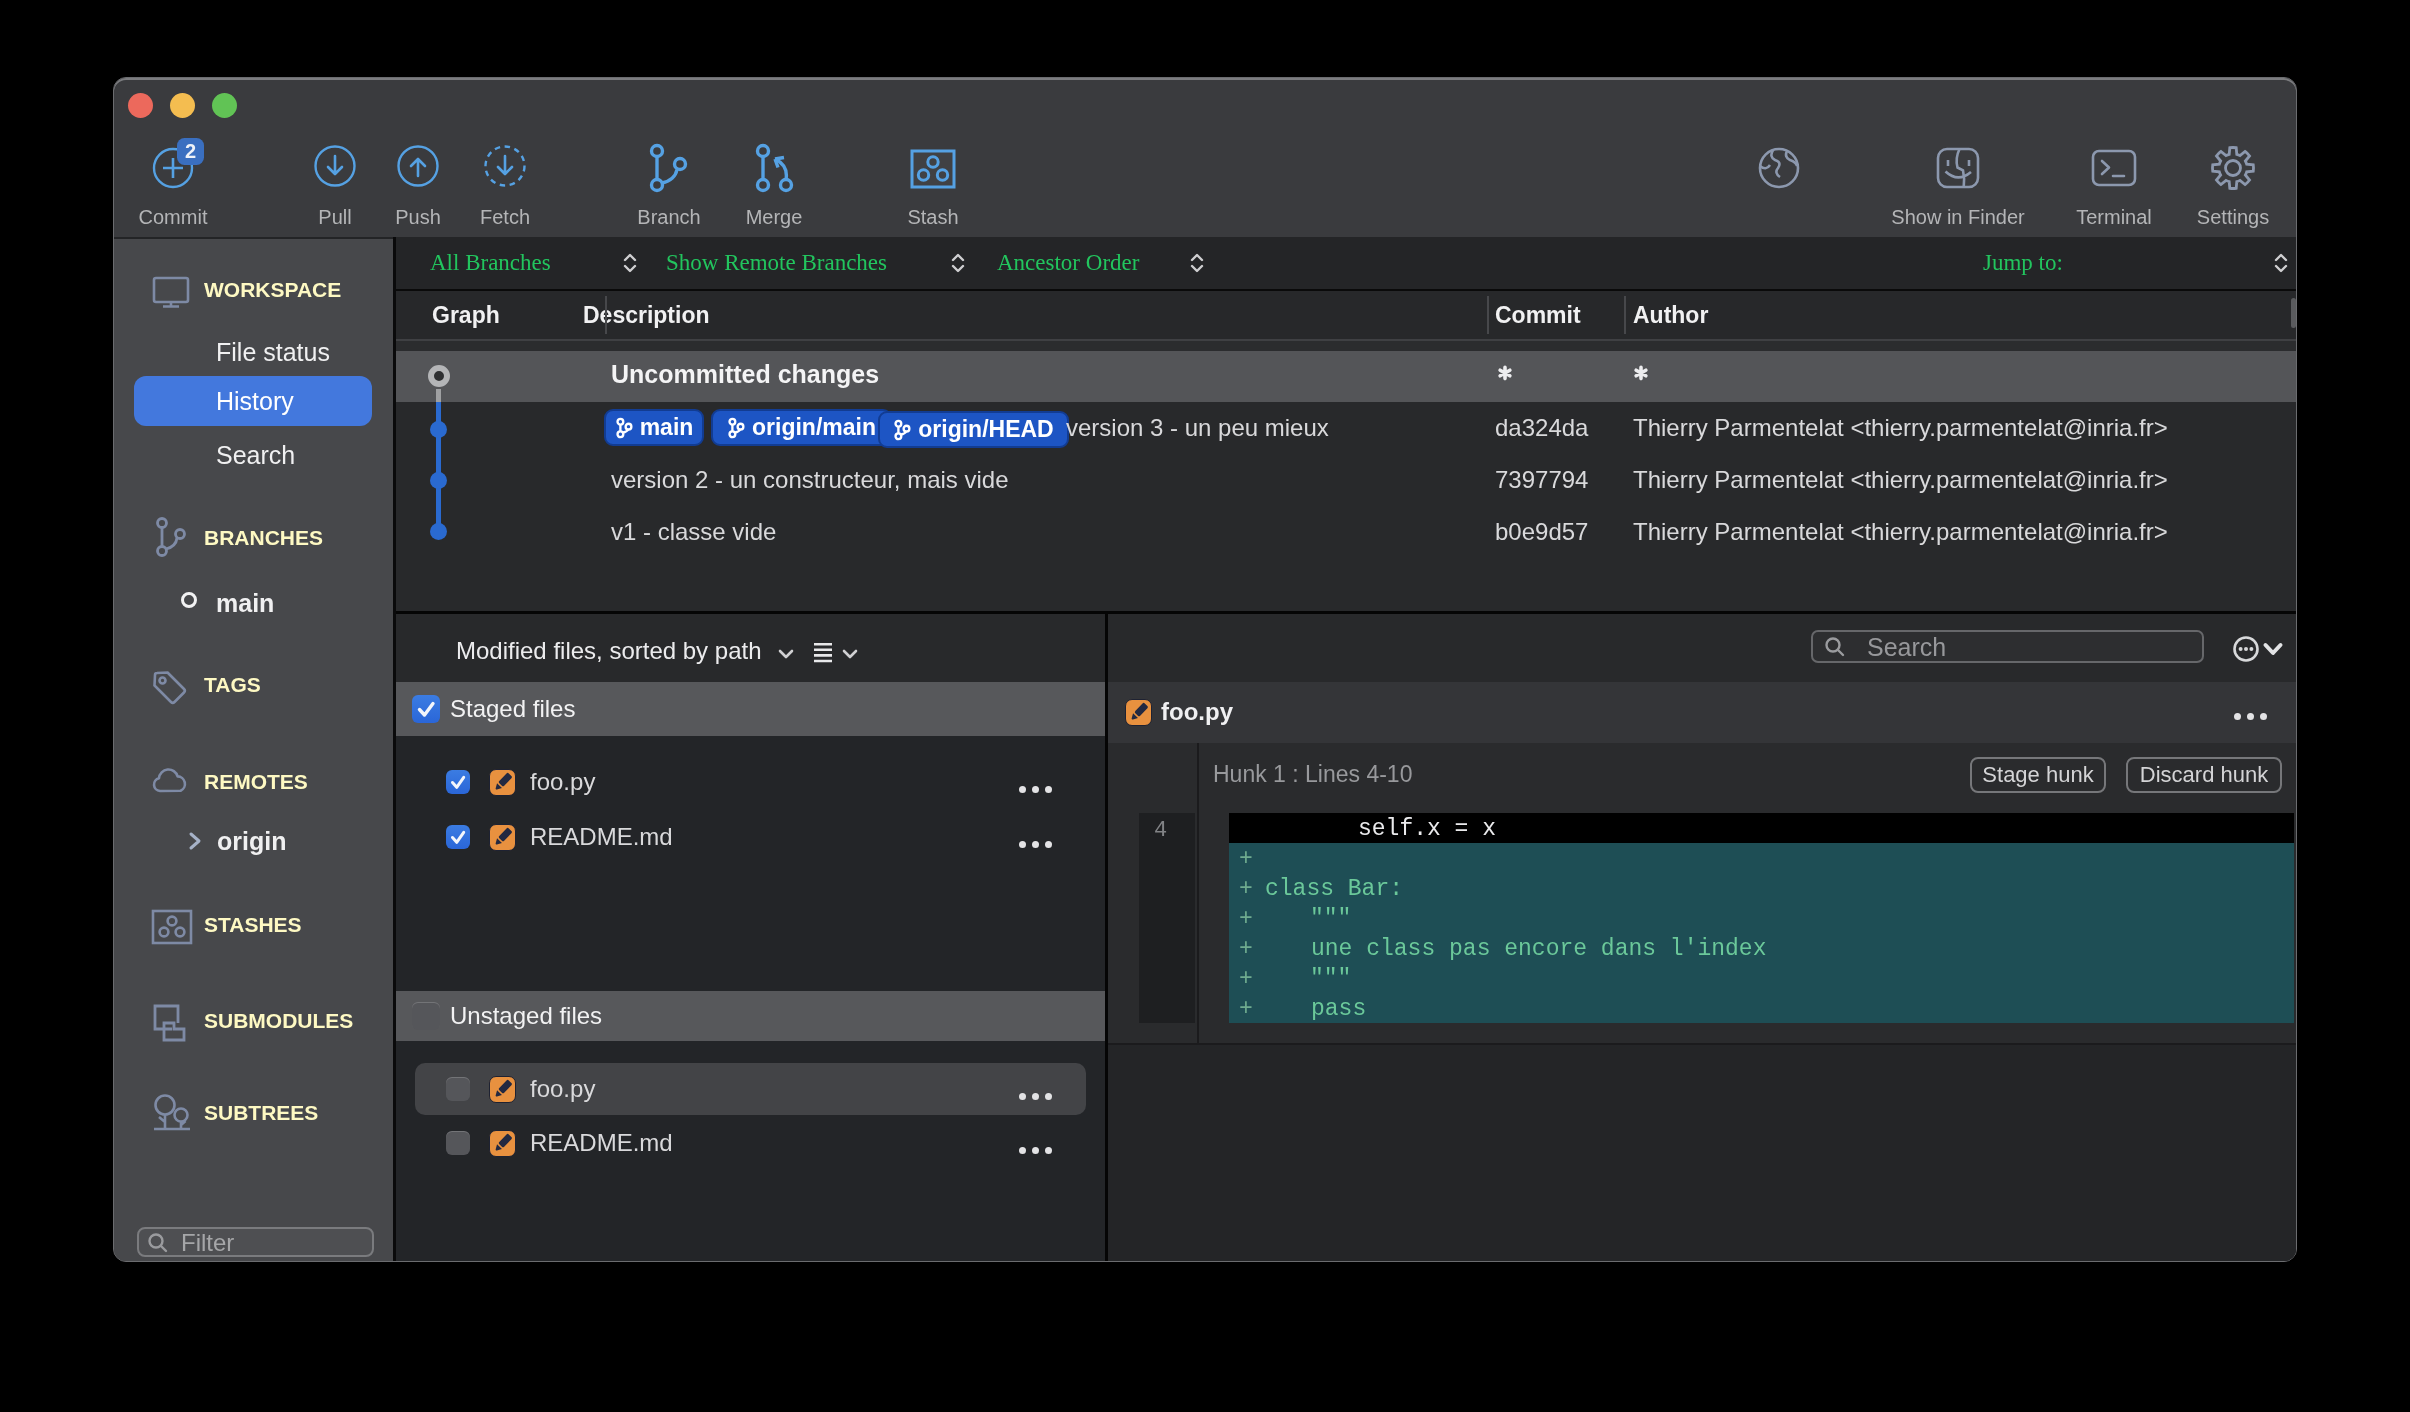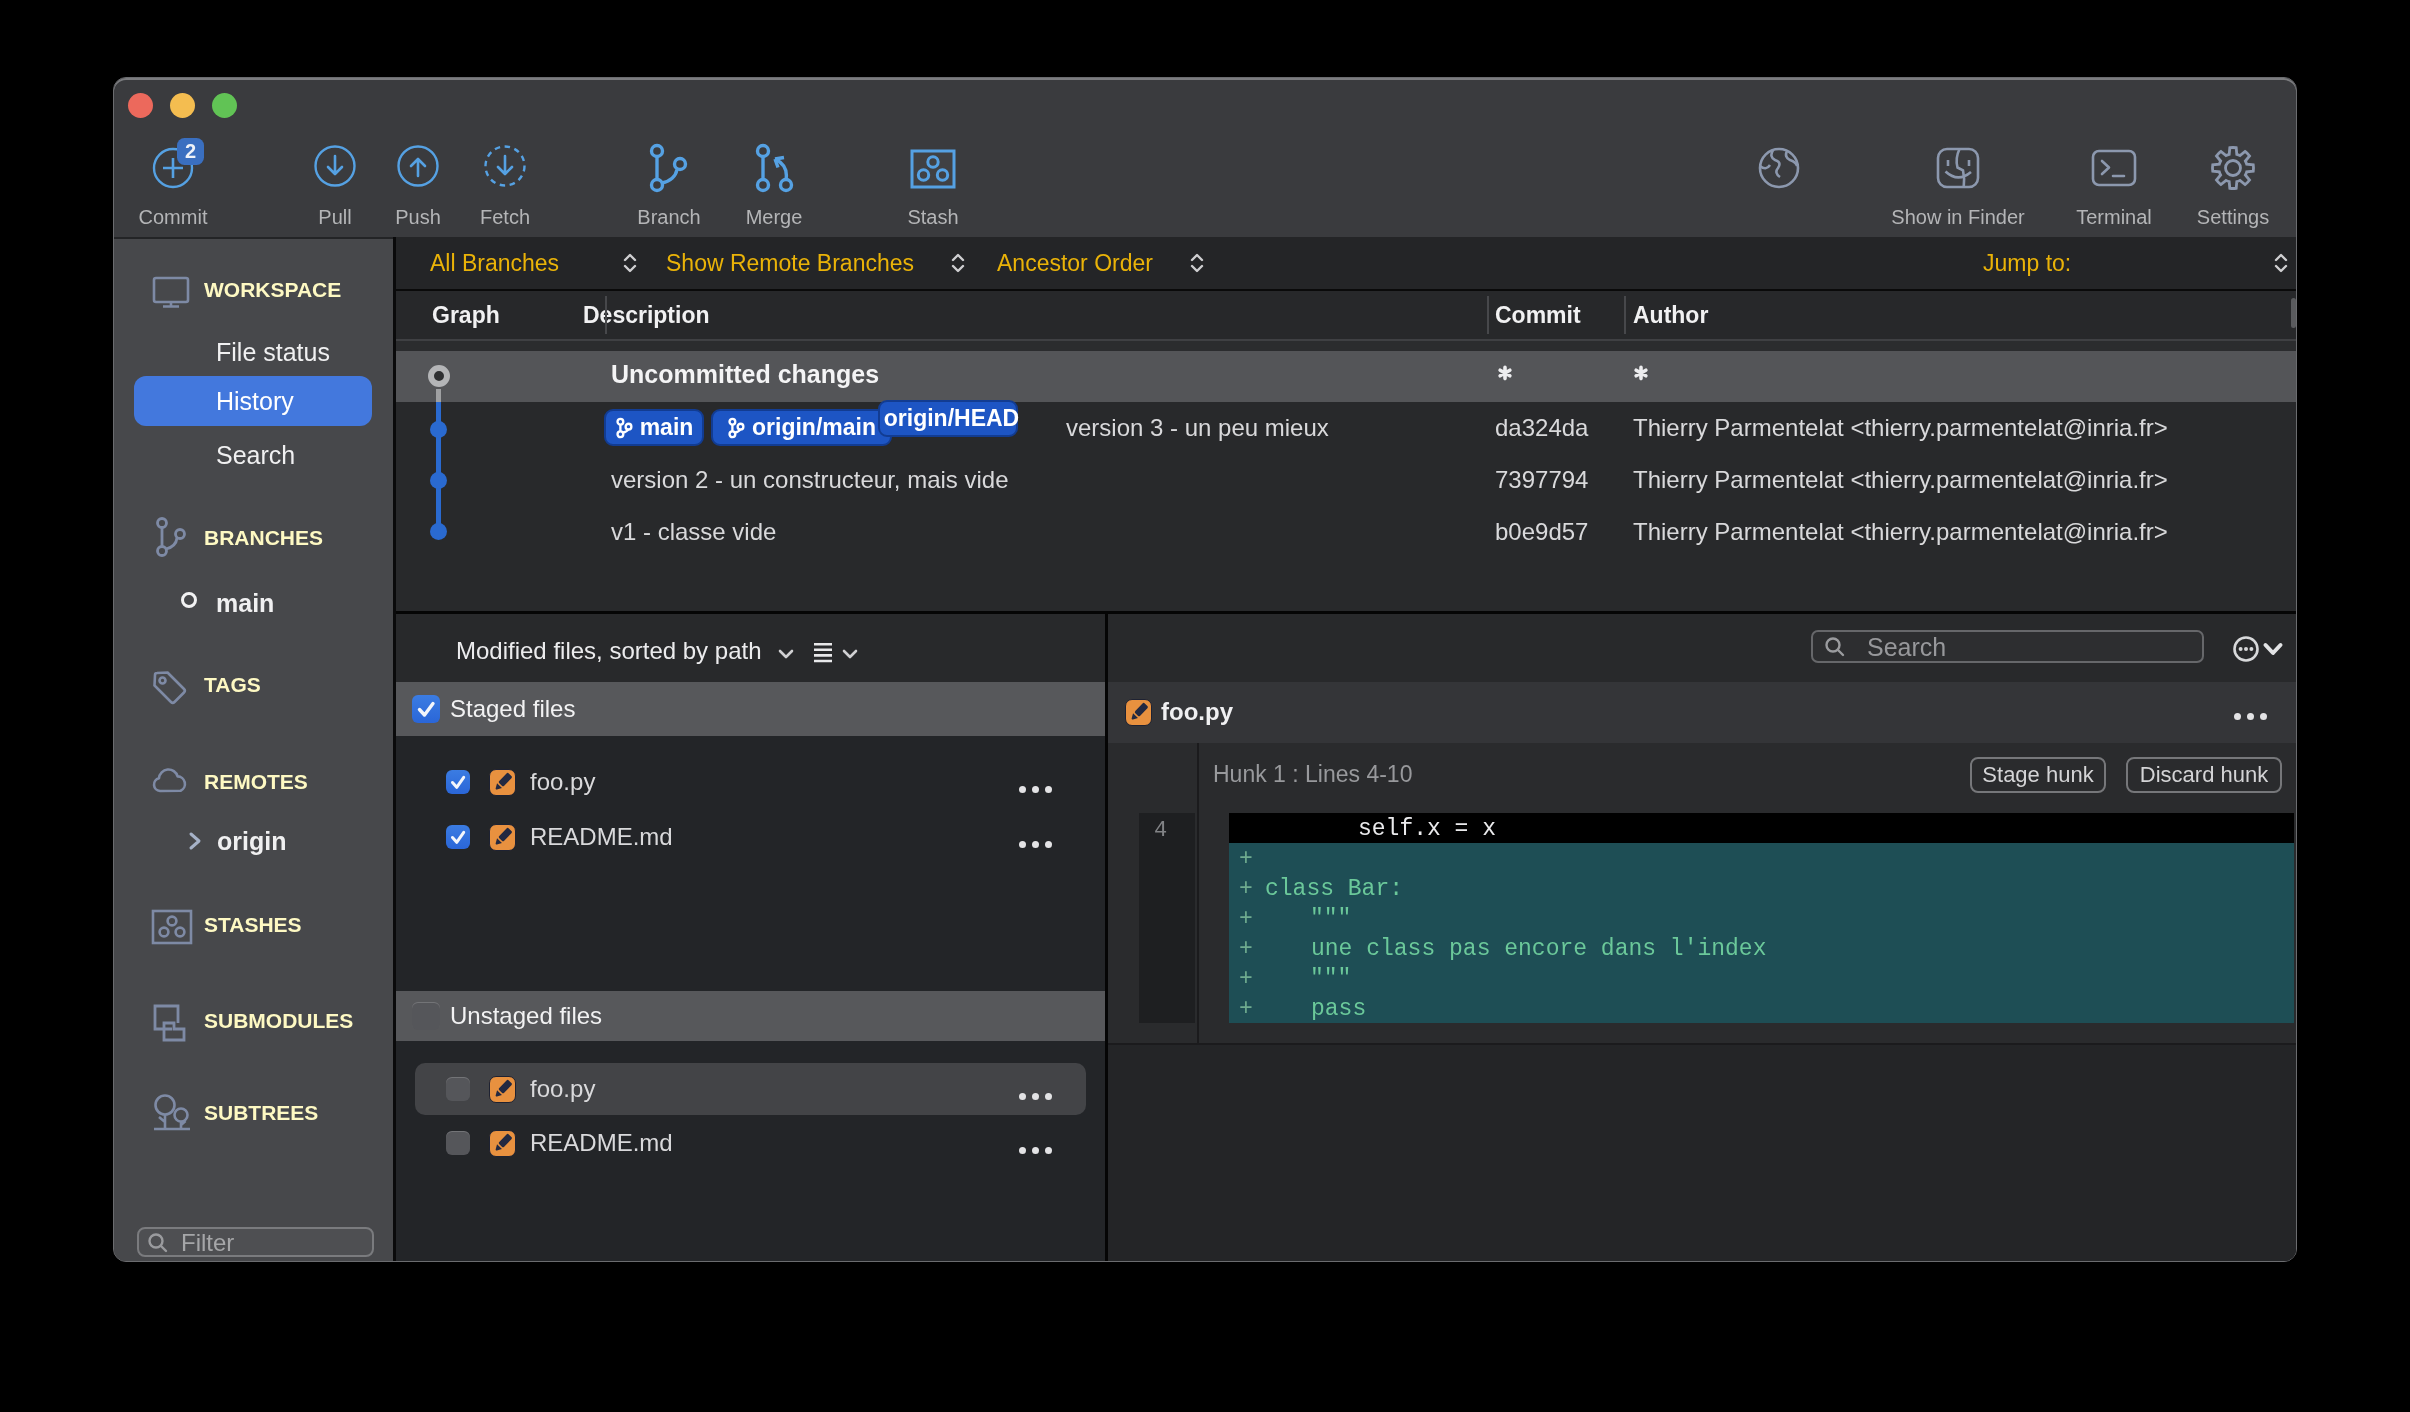--- a/index.html
+++ b/index.html
@@ -4,21 +4,21 @@
 <style>
   html,body{margin:0;padding:0;background:#000;width:2410px;height:1412px;overflow:hidden;}
   *{box-sizing:border-box;}
   body{font-family:"Liberation Sans", sans-serif;}
   .abs{position:absolute;}
   #win{position:absolute;left:113px;top:77px;width:2184px;height:1185px;background:#3a3b3e;border-radius:13px;border:1px solid #6b6c6f;box-shadow:inset 0 2px 0 #7b7c7f;overflow:hidden;}
   .tl{position:absolute;top:15px;width:25px;height:25px;border-radius:50%;}
   .ttl{position:absolute;left:0;top:0;width:2184px;height:52px;display:flex;align-items:center;justify-content:center;color:#c4c5c7;font-weight:bold;font-size:27px;letter-spacing:0.3px;}
   .lblc{position:absolute;transform:translateX(-50%);white-space:nowrap;color:#b4b5b7;font-size:20px;top:62px;}
   .icc{position:absolute;transform:translateX(-50%);top:0;}
-  .fbar{color:#eab308;font-size:23px;white-space:nowrap;}
+  .fbar{color:#22c55e;font-size:23px;white-space:nowrap;font-family:Liberation Serif, serif;}
   .thead{color:#f1f1f2;font-size:23px;font-weight:bold;white-space:nowrap;}
   .rowtx{color:#d9d9db;font-size:24px;white-space:nowrap;}
   .gdot{width:17px;height:17px;border-radius:50%;background:#2a6ad0;}
   .badge{height:37px;background:#1d55c4;border:2px solid #123c92;border-radius:9px;color:#fff;font-size:23px;font-weight:bold;display:flex;align-items:center;justify-content:center;white-space:nowrap;}
   .bsvg{margin-right:7px;}
   .cbx{width:24px;height:24px;border-radius:6px;}
   .cbx.on{background:linear-gradient(#3b7ce2,#2a66d8);}
   .cbx.off{background:#55565a;box-shadow:inset 0 1px 0 rgba(255,255,255,0.18);}
   .ftx{color:#d9d9db;font-size:24px;white-space:nowrap;}
   .dots3 i{display:inline-block;width:7px;height:7px;border-radius:50%;background:#e3e3e5;margin-right:6px;}
@@ -192,21 +192,21 @@
         </g>
       </svg>main</div>
   <div class="abs badge" style="left:597px;top:331px;width:181px;"><svg class="bsvg" width="18" height="22" viewBox="0 0 20 24">
         <g fill="none" stroke="#fff" stroke-width="2.6">
           <circle cx="6" cy="5" r="3.2"></circle>
           <circle cx="6" cy="19" r="3.2"></circle>
           <circle cx="15" cy="10.5" r="3.2"></circle>
           <path d="M6 8.2 v7.6 M8 17.5 q6 -1.5 6.5 -4"></path>
         </g>
       </svg>origin/main</div>
-  <div class="abs badge" style="left:764px;top:322px;width:140px;"><svg class="bsvg" width="18" height="22" viewBox="0 0 20 24">
+  <div class="abs badge" style="left:764px;top:333px;width:191px;"><svg class="bsvg" width="18" height="22" viewBox="0 0 20 24">
         <g fill="none" stroke="#fff" stroke-width="2.6">
           <circle cx="6" cy="5" r="3.2"></circle>
           <circle cx="6" cy="19" r="3.2"></circle>
           <circle cx="15" cy="10.5" r="3.2"></circle>
           <path d="M6 8.2 v7.6 M8 17.5 q6 -1.5 6.5 -4"></path>
         </g>
       </svg>origin/HEAD</div>
   <div class="abs rowtx" style="left:952px;top:336px;">version 3 - un peu mieux</div>
   <div class="abs rowtx" style="left:497px;top:388px;">version 2 - un constructeur, mais vide</div>
   <div class="abs rowtx" style="left:497px;top:440px;">v1 - classe vide</div>

